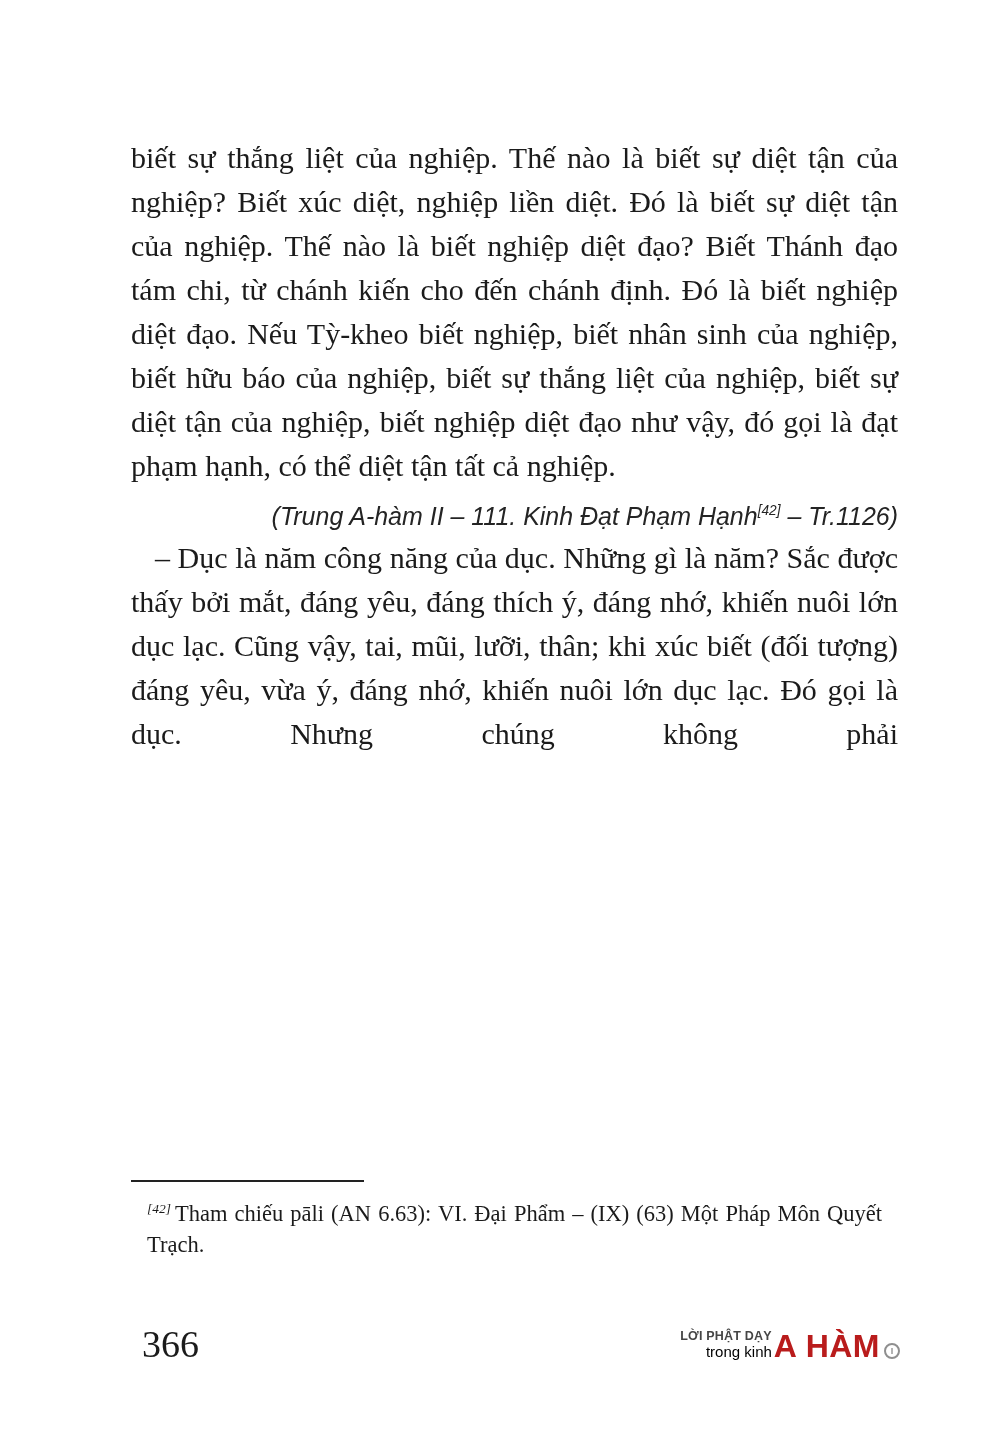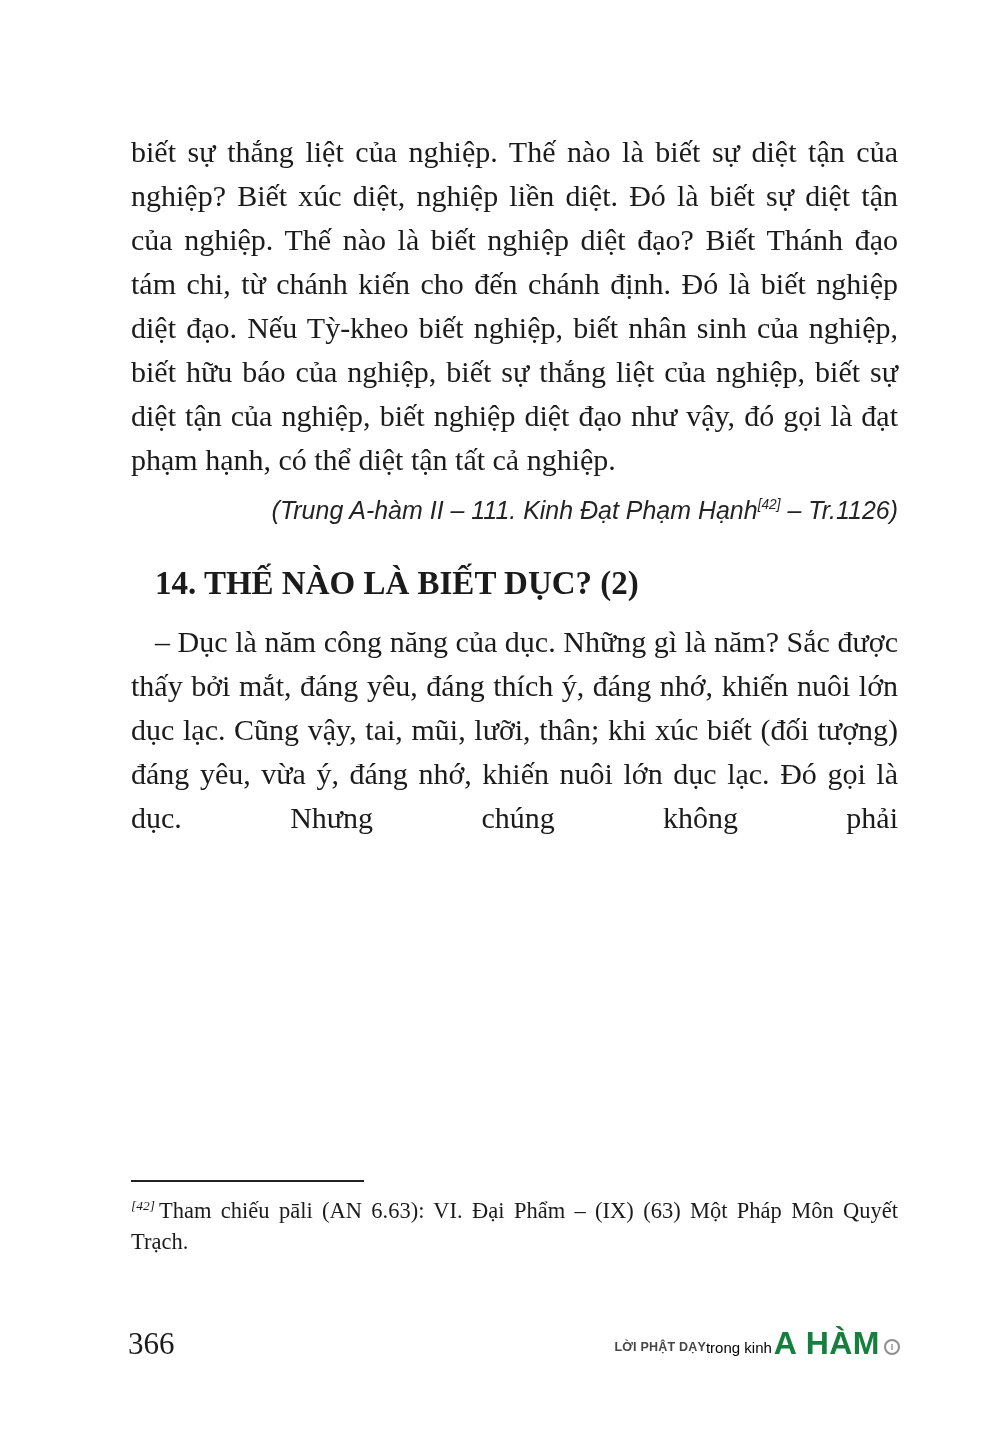--- a/index.html
+++ b/index.html
@@ -9,21 +9,21 @@
     height: 1440px;
     margin: 0 auto;
     background: #ffffff;
     font-family: "Liberation Serif", serif;
     color: #1b1b1b;
     overflow: hidden;
   }
   .content {
     position: absolute;
     left: 131px;
-    top: 130px;
+    top: 136px;
     width: 767px;
   }
   .body-par {
     font-size: 30px;
     line-height: 44px;
     text-align: justify;
     text-indent: 24px;
     margin: 0 0 8px 0;
   }
   .body-par.continued { text-indent: 0; }
@@ -56,69 +56,69 @@
     border: none;
     border-top: 2px solid #222;
     width: 233px;
     margin: 20px 0 13px 0;
   }
   .footnotes {
     font-size: 22.5px;
     line-height: 31px;
   }
   .footnotes p {
-    margin: 0;
+    margin: 16px;
     text-align: justify;
   }
   .footnotes sup.fnmark {
     font-style: italic;
     font-size: 0.6em;
     line-height: 0;
     vertical-align: super;
     margin-right: 4px;
   }
   .page-number {
     position: absolute;
-    left: 128px;
+    left: 142px;
     top: 1327px;
-    font-size: 31px;
+    font-size: 38px;
     line-height: 34px;
   }
   .brand {
     position: absolute;
     right: 100px;
     top: 1330px;
     display: flex;
     align-items: flex-end;
     font-family: "Liberation Sans", sans-serif;
   }
   .brand-stack {
     display: flex;
-    flex-direction: row;
-    align-items: center;
+    flex-direction: column;
+    align-items: flex-end;
     line-height: 1;
     padding-bottom: 1px;
   }
   .brand-top {
     font-weight: bold;
     font-size: 12.5px;
     letter-spacing: 0.2px;
     color: #454545;
   }
   .brand-bottom {
     font-size: 15px;
     color: #000000;
     margin-top: 1px;
   }
   .brand-title {
     font-weight: bold;
     font-size: 32px;
     line-height: 0.82;
     letter-spacing: 0.5px;
-    color: #15803d;
+    color: #b91c1c;
     margin-left: 2px;
   }
   .brand-badge {
     box-sizing: border-box;
     width: 16px;
     height: 16px;
     border: 2px solid #8f8f8f;
     border-radius: 50%;
     color: #8f8f8f;
     font-size: 9px;
@@ -132,21 +132,20 @@
 </style>
 </head>
 <body>
 
 <div class="page">
 
   <div class="content">
 
   <p class="body-par continued">biết sự thắng liệt của nghiệp. Thế nào là biết sự diệt tận của nghiệp? Biết xúc diệt, nghiệp liền diệt. Đó là biết sự diệt tận của nghiệp. Thế nào là biết nghiệp diệt đạo? Biết Thánh đạo tám chi, từ chánh kiến cho đến chánh định. Đó là biết nghiệp diệt đạo. Nếu Tỳ-kheo biết nghiệp, biết nhân sinh của nghiệp, biết hữu báo của nghiệp, biết sự thắng liệt của nghiệp, biết sự diệt tận của nghiệp, biết nghiệp diệt đạo như vậy, đó gọi là đạt phạm hạnh, có thể diệt tận tất cả nghiệp.</p>
       <p class="citation">(Trung A-hàm II – 111. Kinh Đạt Phạm Hạnh<sup class="fnref">[42]</sup> – Tr.1126)</p>
-      <h2 class="heading">14. THẾ NÀO LÀ BIẾT DỤC? (2)</h2>
       <p class="body-par runs-over">– Dục là năm công năng của dục. Những gì là năm? Sắc được thấy bởi mắt, đáng yêu, đáng thích ý, đáng nhớ, khiến nuôi lớn dục lạc. Cũng vậy, tai, mũi, lưỡi, thân; khi xúc biết (đối tượng) đáng yêu, vừa ý, đáng nhớ, khiến nuôi lớn dục lạc. Đó gọi là dục. Nhưng chúng không phải</p>
     </div>
 
   <div class="footnote-block-anchor" style="position:absolute; left:131px; top:1160px; width:767px;">
     <hr class="footnote-sep">
     <div class="footnotes">
 
     <p><sup class="fnmark">[42]</sup>Tham chiếu pāli (AN 6.63): VI. Đại Phẩm – (IX) (63) Một Pháp Môn Quyết Trạch.</p>
       </div>
   </div>

